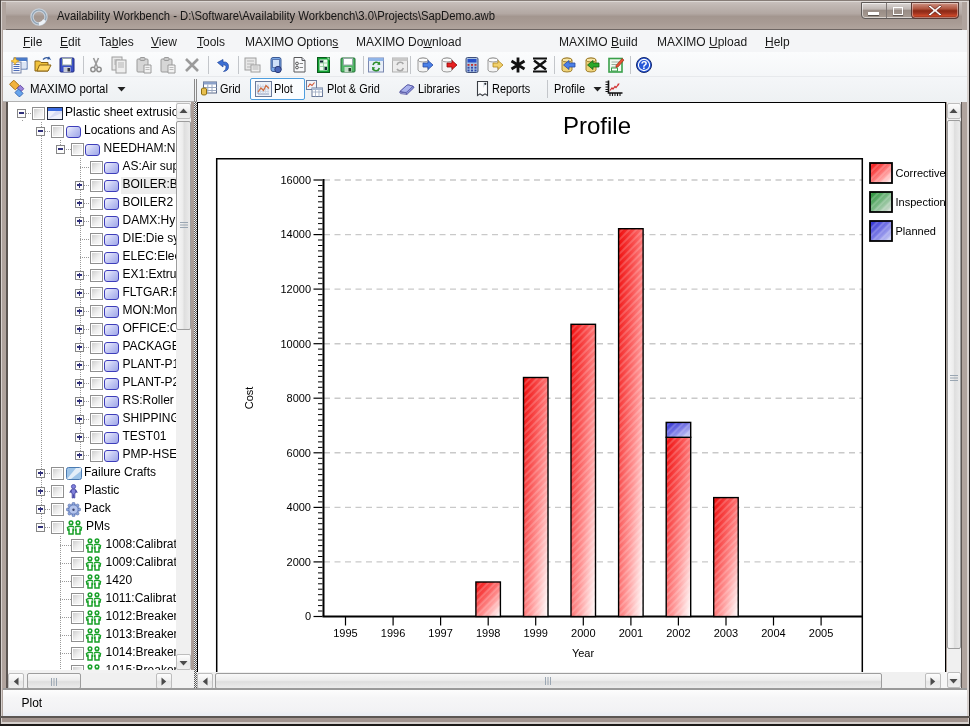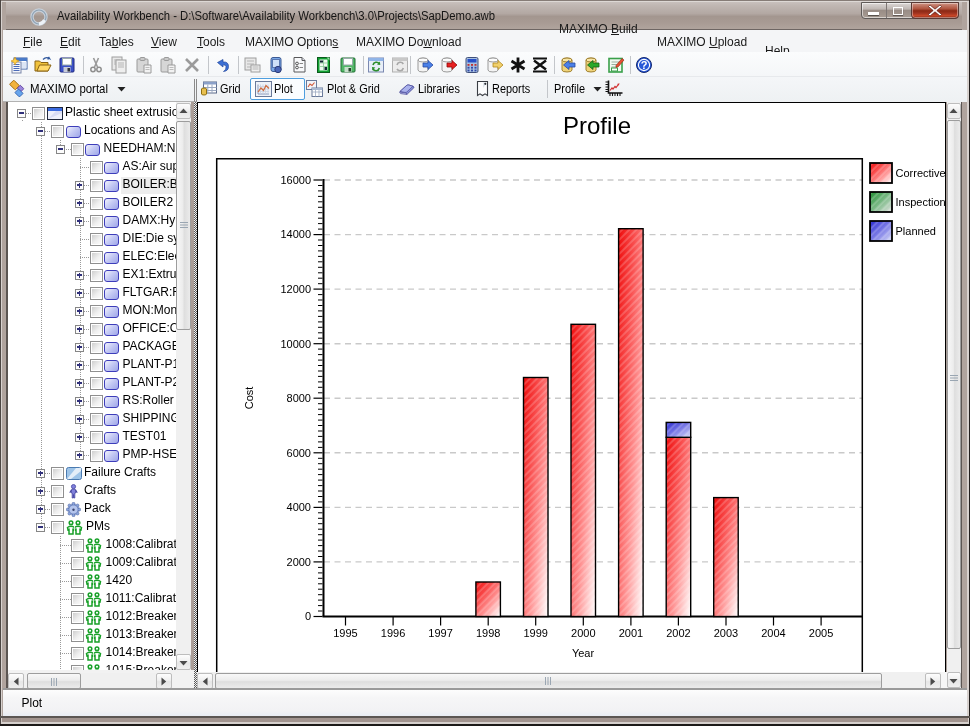--- a/index.html
+++ b/index.html
@@ -55,23 +55,23 @@
     </svg>
 <div class="a" style="left:3px;top:30px;width:964px;height:22px;background:#f4f5f7"></div>
 <div class="a menu txt" style="left:23px;top:35px"><span class="u">F</span>ile</div>
 <div class="a menu txt" style="left:60px;top:35px"><span class="u">E</span>dit</div>
 <div class="a menu txt" style="left:99px;top:35px">Ta<span class="u">b</span>les</div>
 <div class="a menu txt" style="left:151px;top:35px"><span class="u">V</span>iew</div>
 <div class="a menu txt" style="left:197px;top:35px"><span class="u">T</span>ools</div>
 <div class="a menu txt" style="left:245px;top:35px">MAXIMO Option<span class="u">s</span></div>
 <div class="a menu txt" style="left:356px;top:35px">MAXIMO Do<span class="u">w</span>nload</div>
 <div class="a menu txt" style="left:482px;top:53px"><span class="u">R</span>CM Build</div>
-<div class="a menu txt" style="left:559px;top:22px">MAXIMO <span class="u">B</span>uild</div>
+<div class="a menu txt" style="left:559px;top:35px">MAXIMO <span class="u">B</span>uild</div>
 <div class="a menu txt" style="left:657px;top:35px">MAXIMO <span class="u">U</span>pload</div>
-<div class="a menu txt" style="left:765px;top:44px"><span class="u">H</span>elp</div>
+<div class="a menu txt" style="left:765px;top:35px"><span class="u">H</span>elp</div>
 <div class="a" style="left:3px;top:52px;width:964px;height:50px;background:linear-gradient(180deg,#fbfcfd,#f3f5f7 60%,#eef1f3)"></div>
 <div class="a" style="left:3px;top:76px;width:964px;height:1px;background:#e7e9ec"></div>
 <div class="a" style="left:3px;top:100.5px;width:193px;height:1.2px;background:#b2b2b2"></div>
 <svg class="a" style="left:10px;top:56px" width="18" height="18" viewBox="0 0 18 18">
       <rect x="4" y="2" width="13" height="11" fill="#fff" stroke="#33589e"></rect>
       <rect x="4" y="2" width="13" height="3" fill="#4a7ac8"></rect>
       <rect x="4.5" y="6" width="12" height="6.5" fill="#dde6f5"></rect>
       <rect x="2" y="6" width="9" height="11" fill="#f4f6fb" stroke="#7a86a8"></rect>
       <path d="M3.5 8.5h6M3.5 10.5h6M3.5 12.5h6M3.5 14.5h6" stroke="#4a6ab8" stroke-width="1.2"></path>
       <path d="M5 1 L6.2 3.8 L9 5 L6.2 6.2 L5 9 L3.8 6.2 L1 5 L3.8 3.8 Z" fill="#ffd24a" stroke="#d09010" stroke-width="0.6"></path>
@@ -444,21 +444,21 @@
 <div class="a doth" style="left:32.7px;top:389.0px;width:10.3px"></div>
 <div class="exp" style="left:28.2px;top:384.5px"></div>
 <div class="a" style="left:30.2px;top:388.3px;width:5px;height:1.4px;background:#30307a"></div>
 <div class="a" style="left:32.0px;top:386.5px;width:1.4px;height:5px;background:#30307a"></div>
 <div class="a cb" style="left:43.0px;top:382.5px"></div>
 <svg class="a" style="left:58.5px;top:382.0px" width="13" height="15" viewBox="0 0 13 15">
         <circle cx="6.5" cy="2.6" r="2.1" fill="#8080dc" stroke="#4444a0" stroke-width="0.8"></circle>
         <path d="M4.8 5.2 L8.2 5.2 L8.6 6 L8.6 9 L7.8 9 L7.8 14 L6.8 14 L6.5 10.5 L6.2 14 L5.2 14 L5.2 9 L4.4 9 L4.4 6 Z" fill="#8080dc" stroke="#4444a0" stroke-width="0.8"></path>
         <path d="M4.4 6 L2.8 8.8 M8.6 6 L10.2 8.8" stroke="#4444a0" stroke-width="1.2"></path>
       </svg>
-<div class="a treetext" style="left:76.0px;top:381.0px">Crafts</div>
+<div class="a treetext" style="left:76.0px;top:381.0px">Plastic</div>
 <div class="a doth" style="left:32.7px;top:407.0px;width:10.3px"></div>
 <div class="exp" style="left:28.2px;top:402.5px"></div>
 <div class="a" style="left:30.2px;top:406.3px;width:5px;height:1.4px;background:#30307a"></div>
 <div class="a" style="left:32.0px;top:404.5px;width:1.4px;height:5px;background:#30307a"></div>
 <div class="a cb" style="left:43.0px;top:400.5px"></div>
 <svg class="a" style="left:57.5px;top:400.0px" width="15" height="15" viewBox="0 0 15 15">
         <circle cx="7.5" cy="7.5" r="5" fill="#8ca6dc" stroke="#5068a8"></circle>
         <g fill="#8ca6dc" stroke="#5068a8" stroke-width="0.6">
           <circle cx="7.5" cy="1.8" r="1.5"></circle>
           <circle cx="7.5" cy="13.2" r="1.5"></circle>

